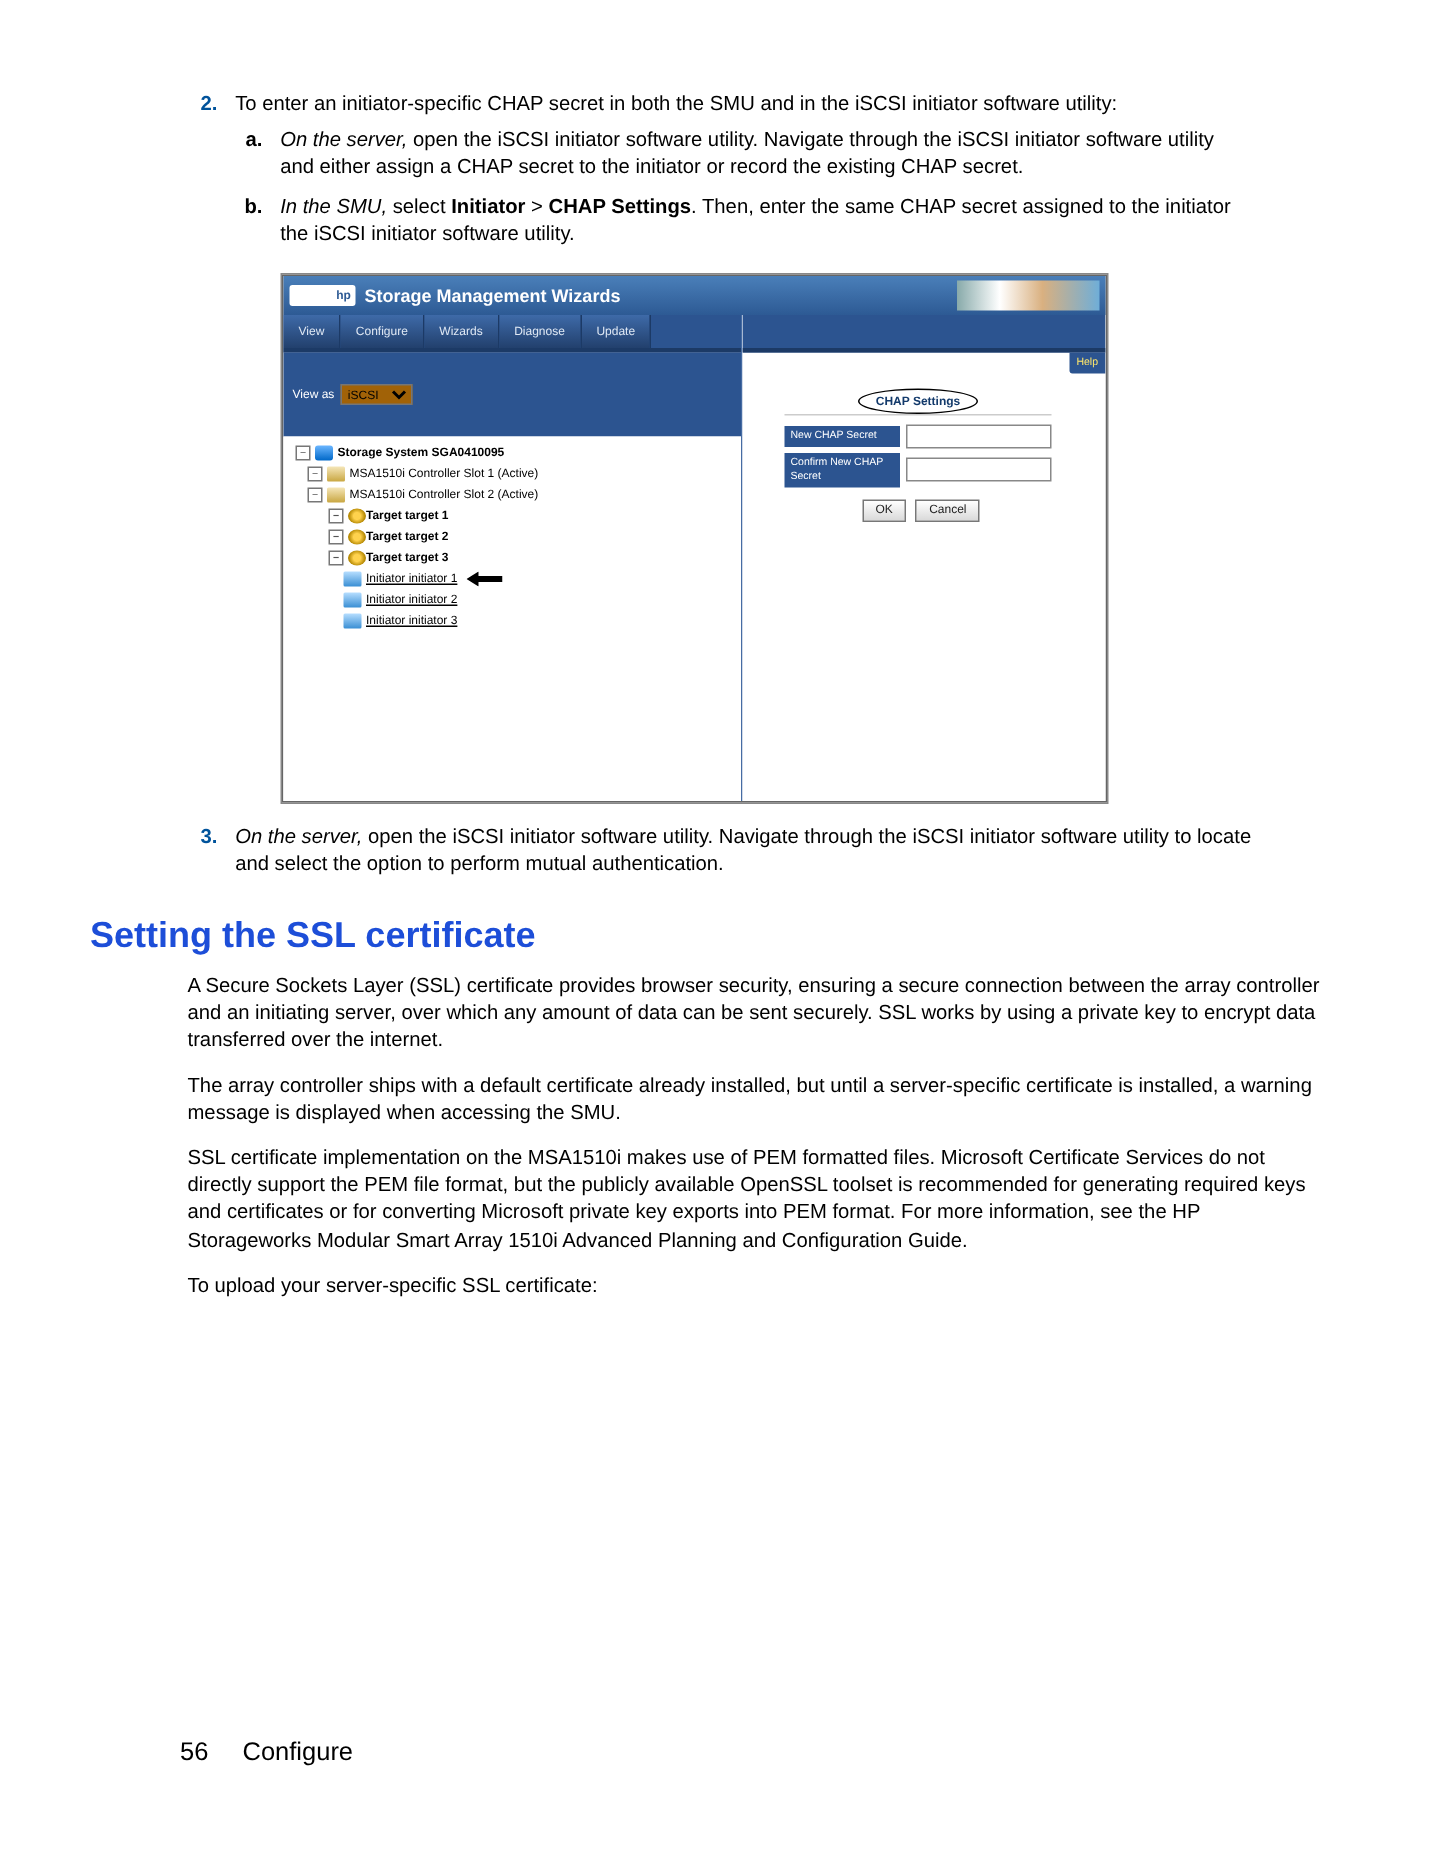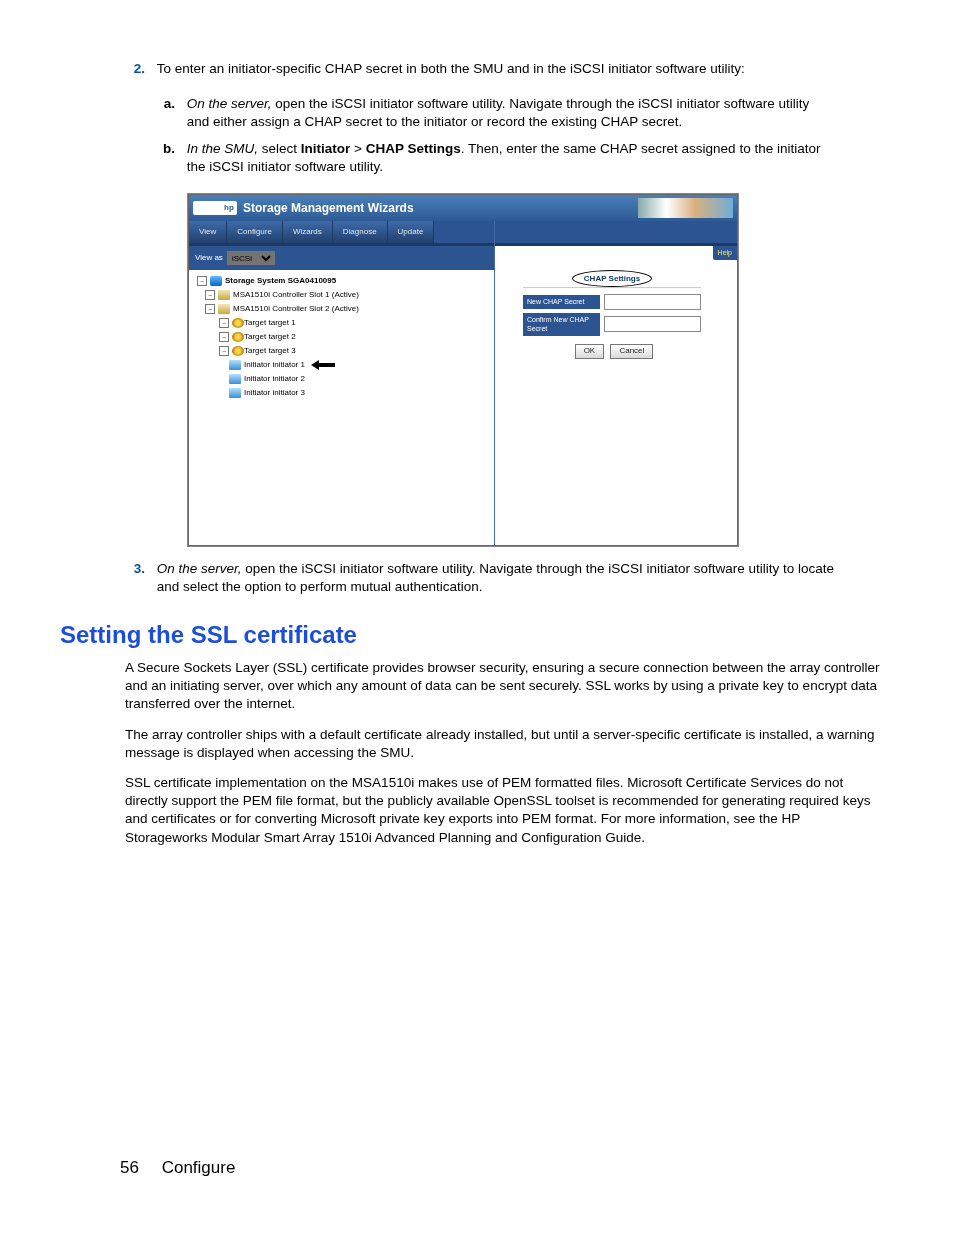--- a/index.html
+++ b/index.html
@@ -25,21 +25,21 @@
     vertical-align: top;
   }
   .ol-letter {
     font-weight: bold;
     display: inline-block;
     width: 20px;
     text-align: right;
     vertical-align: top;
   }
   .li-text { display: inline-block; vertical-align: top; }
-  .step2 .li-text { width: 680px; margin-left: 8px; margin-bottom: 17px; }
+  .step2 .li-text { width: 680px; margin-left: 8px; margin-bottom: 6px; }
   .sub .li-text { width: 640px; margin-left: 8px; margin-bottom: 8px; }
   .step3 .li-text { width: 680px; margin-left: 8px; }
   .step2, .step3 { margin-left: 55px; }
   .sub { margin-left: 95px; }
   .italic { font-style: italic; }
   .bold { font-weight: bold; }
 
   h2.section {
     color: #1d4ed8;
     font-weight: bold;
@@ -111,42 +111,42 @@
     flex:0 0 auto;
     padding:0 10px;
     font-size:8px;
     color:#dfe8f4;
     display:flex; align-items:center;
     border-right:1px solid #1c3a66;
     background:linear-gradient(#3e6aa8,#22406d);
     cursor:pointer;
   }
   .ss-viewas {
-    padding:5px 6px;
+    padding:21px 6px;
     background:#2c5490;
     color:#fff;
     font-size:8px;
     display:flex; align-items:center;
     gap:4px;
   }
   .ss-viewas select {
     font-size:8px; height:14px; width:48px;
-    background:#737373;
+    background:#a16207;
   }
   .ss-tree {
     flex:1;
     background:#fff;
     font-size:8px;
     padding:4px 4px 4px 8px;
     overflow:hidden;
   }
   .tree-row { display:flex; align-items:center; height:14px; }
   .t-ind1 { padding-left:8px; }
-  .t-ind2 { padding-left:22px; }
-  .t-ind3 { padding-left:32px; }
+  .t-ind2 { padding-left:22px;font-weight:bold; }
+  .t-ind3 { padding-left:32px;text-decoration:underline; }
   .t-minus {
     width:8px; height:8px; border:1px solid #777;
     display:inline-flex; align-items:center; justify-content:center;
     font-size:7px; line-height:1; margin-right:3px;
     color:#555;
   }
   .t-icon { width:12px; height:10px; margin-right:3px; display:inline-block; }
   .ic-sys { background:linear-gradient(#6bb6ff,#0068c8); border-radius:2px; }
   .ic-ctrl { background:linear-gradient(#f5e6b8,#c9a742); border-radius:1px; }
   .ic-tgt { width:12px; height:10px; display:inline-block; background:radial-gradient(circle,#ffd24d 30%, #b38600 70%); border-radius:50%; }
@@ -341,19 +341,20 @@
     <span class="li-text">
       <span class="italic">On the server,</span><span> open the iSCSI initiator software utility. Navigate through the iSCSI initiator software utility to locate and select the option to perform mutual authentication.</span>
     </span>
   </div>
 
   <h2 class="section">Setting the SSL certificate</h2>
 
   <div class="body-para">A Secure Sockets Layer (SSL) certificate provides browser security, ensuring a secure connection between the array controller and an initiating server, over which any amount of data can be sent securely. SSL works by using a private key to encrypt data transferred over the internet.</div>
   <div class="body-para">The array controller ships with a default certificate already installed, but until a server-specific certificate is installed, a warning message is displayed when accessing the SMU.</div>
   <div class="body-para">SSL certificate implementation on the MSA1510i makes use of PEM formatted files. Microsoft Certificate Services do not directly support the PEM file format, but the publicly available OpenSSL toolset is recommended for generating required keys and certificates or for converting Microsoft private key exports into PEM format. For more information, see the HP Storageworks Modular Smart Array 1510i Advanced Planning and Configuration Guide.</div>
+  <div class="body-para">To upload your server-specific SSL certificate:</div>
 
 </div>
 
 <div class="footer">
   <span class="footer-page">56</span>
   <span>Configure</span>
 </div>
 
 </body></html>

